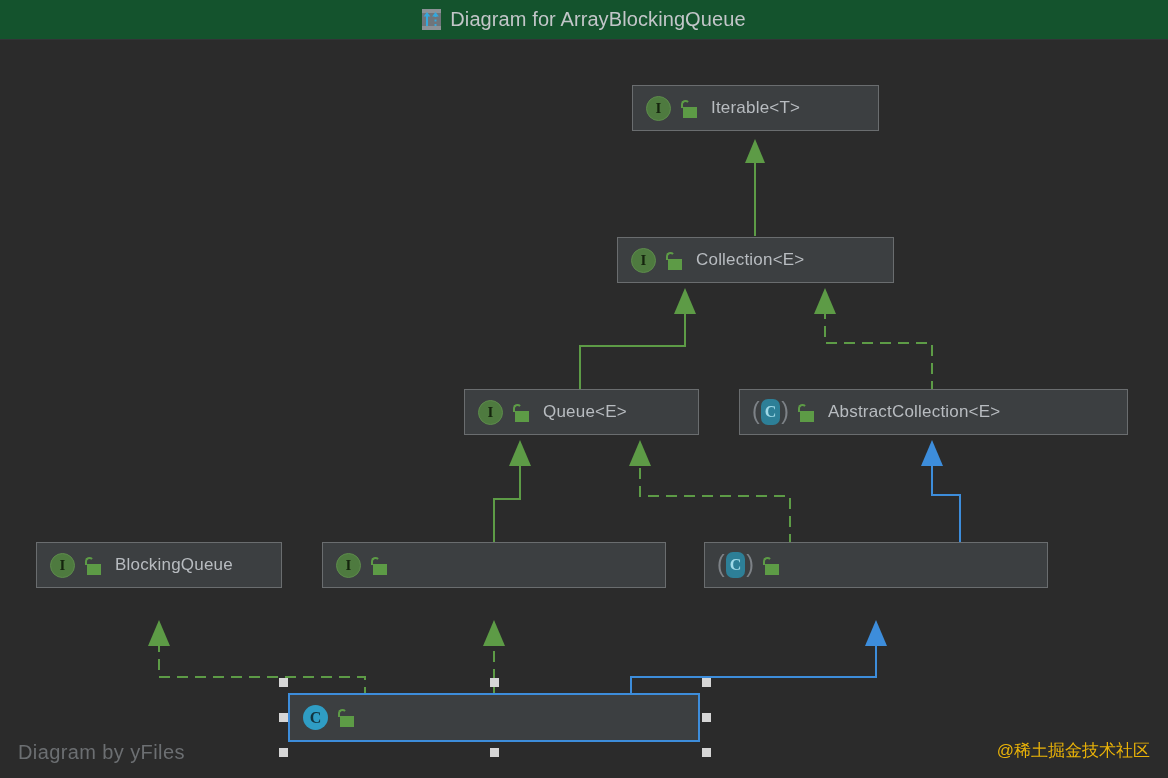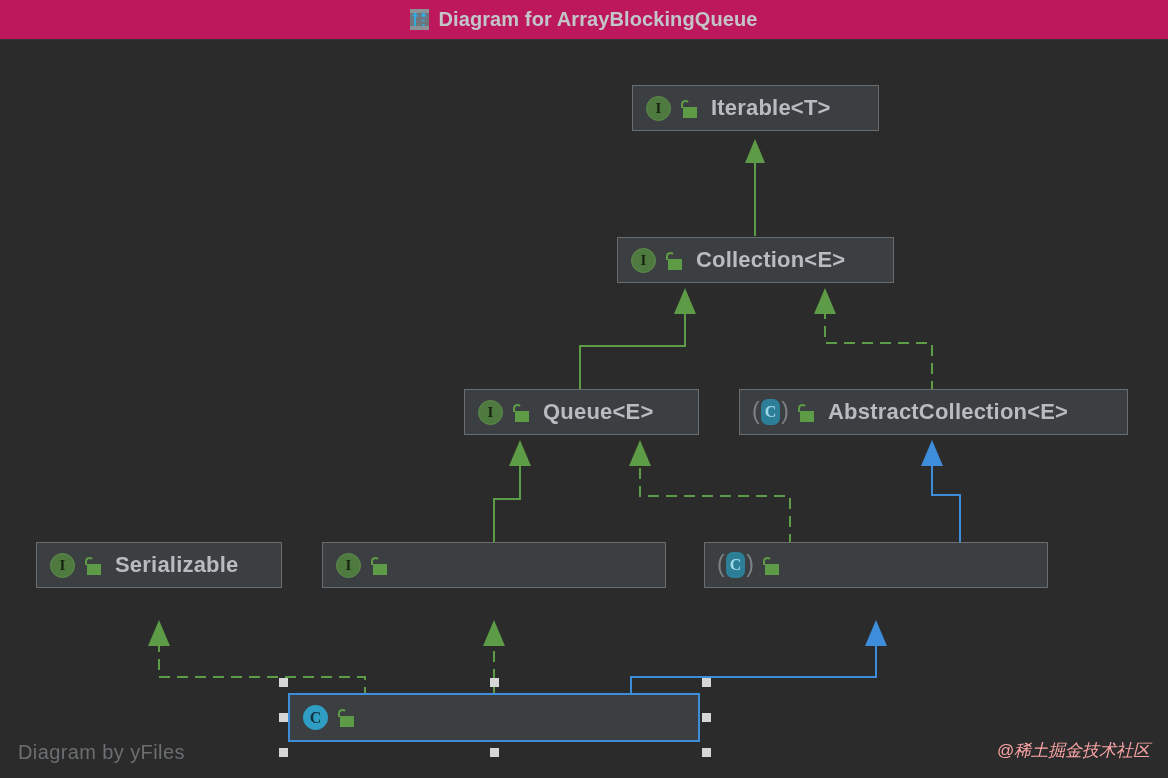--- a/index.html
+++ b/index.html
@@ -12,25 +12,24 @@
     position: relative;
     width: 1168px; height: 778px;
     background: #2b2b2b;
     overflow: hidden;
   }
 
   
   #titlebar {
     position: absolute; left: 0; top: 0;
     width: 1168px; height: 40px;
-    background: #be185d;
+    background: #14532d;
     border-bottom: 1px solid #323436;
     display: flex; align-items: center; justify-content: center;
     gap: 9px;
-    font-weight: bold;
   }
   #titlebar .title-text {
     font-size: 20px; color: #c3c6c9; letter-spacing: .1px;
     white-space: nowrap;
   }
   .diagram-icon {
     position: relative;
     width: 19px; height: 21px;
     flex: 0 0 auto;
   }
@@ -57,25 +56,24 @@
   .node {
     position: absolute;
     background: #3c3f41;
     border: 1px solid #6a6d6f;
     display: flex; align-items: center;
     padding-left: 13px;
     gap: 9px;
     white-space: nowrap;
   }
   .node .node-label {
-    font-size: 22px;
+    font-size: 17px;
     color: #b8bcc0;
     letter-spacing: .2px;
     margin-left: 5px;
-    font-weight: bold;
   }
   .node.selected {
     border: 2px solid #3d8ddb;
     background: #3c3f41;
   }
 
   
   .ico { flex: 0 0 auto; position: relative; }
   .ico-iface {
     width: 25px; height: 25px; border-radius: 50%;
@@ -139,21 +137,21 @@
     background: #d6d6d6;
   }
 
   
   .footer-left {
     position: absolute; left: 18px; bottom: 14px;
     font-size: 20px; color: #6c6f72; letter-spacing: .4px;
   }
   .footer-right {
     position: absolute; right: 18px; bottom: 16px;
-    font-size: 17px; color: #fca5a5; font-style: italic;
+    font-size: 17px; color: #eab308;
   }
 </style>
 </head>
 <body>
 
 <div id="app">
 
   <div id="titlebar">
     <span class="diagram-icon">
       <span class="bar top"></span>
@@ -264,21 +262,21 @@
       </span>
       <span class="node-label">AbstractCollection&lt;E&gt;</span>
     </div>
 
     <div class="node" style="left:36px; top:502px; width:246px; height:46px;">
       <span class="ico ico-iface">I</span>
       <span class="ico-lock">
         <span class="shackle"></span>
           <span class="body"></span>
       </span>
-      <span class="node-label">Serializable</span>
+      <span class="node-label">BlockingQueue</span>
     </div>
 
     <div class="node" style="left:322px; top:502px; width:344px; height:46px;">
       <span class="ico ico-iface">I</span>
       <span class="ico-lock">
         <span class="shackle"></span>
           <span class="body"></span>
       </span>
     </div>
 

